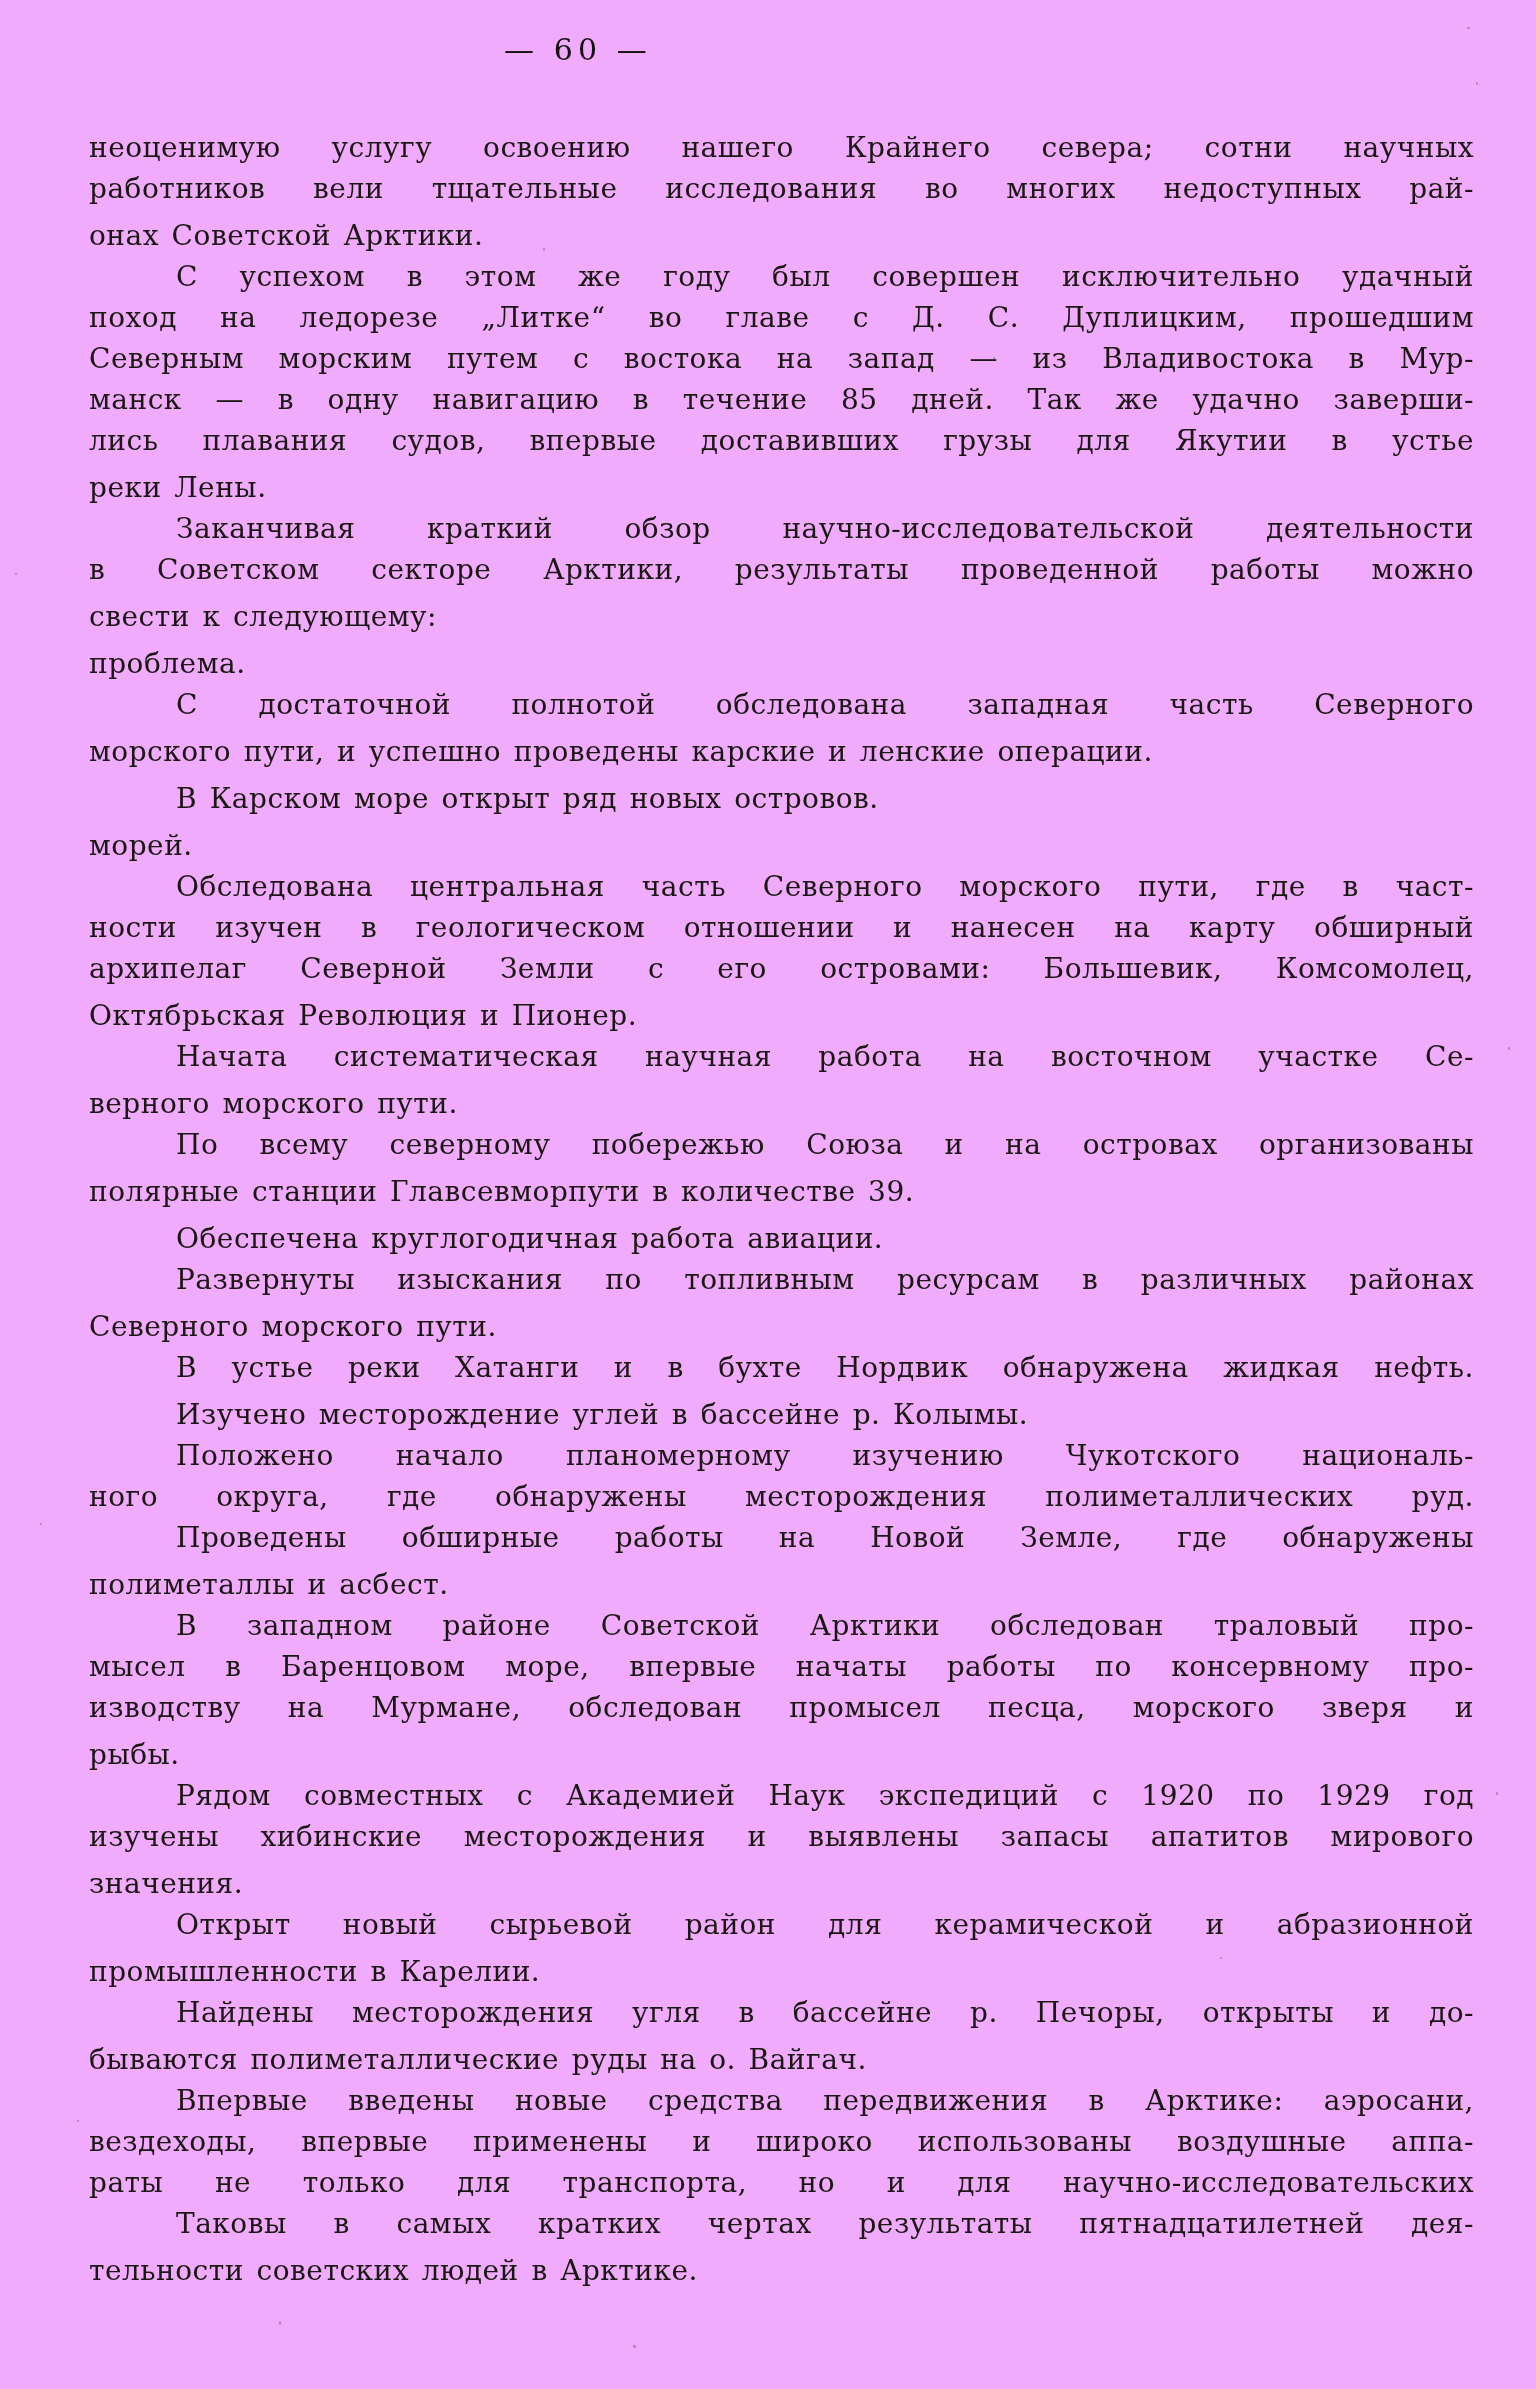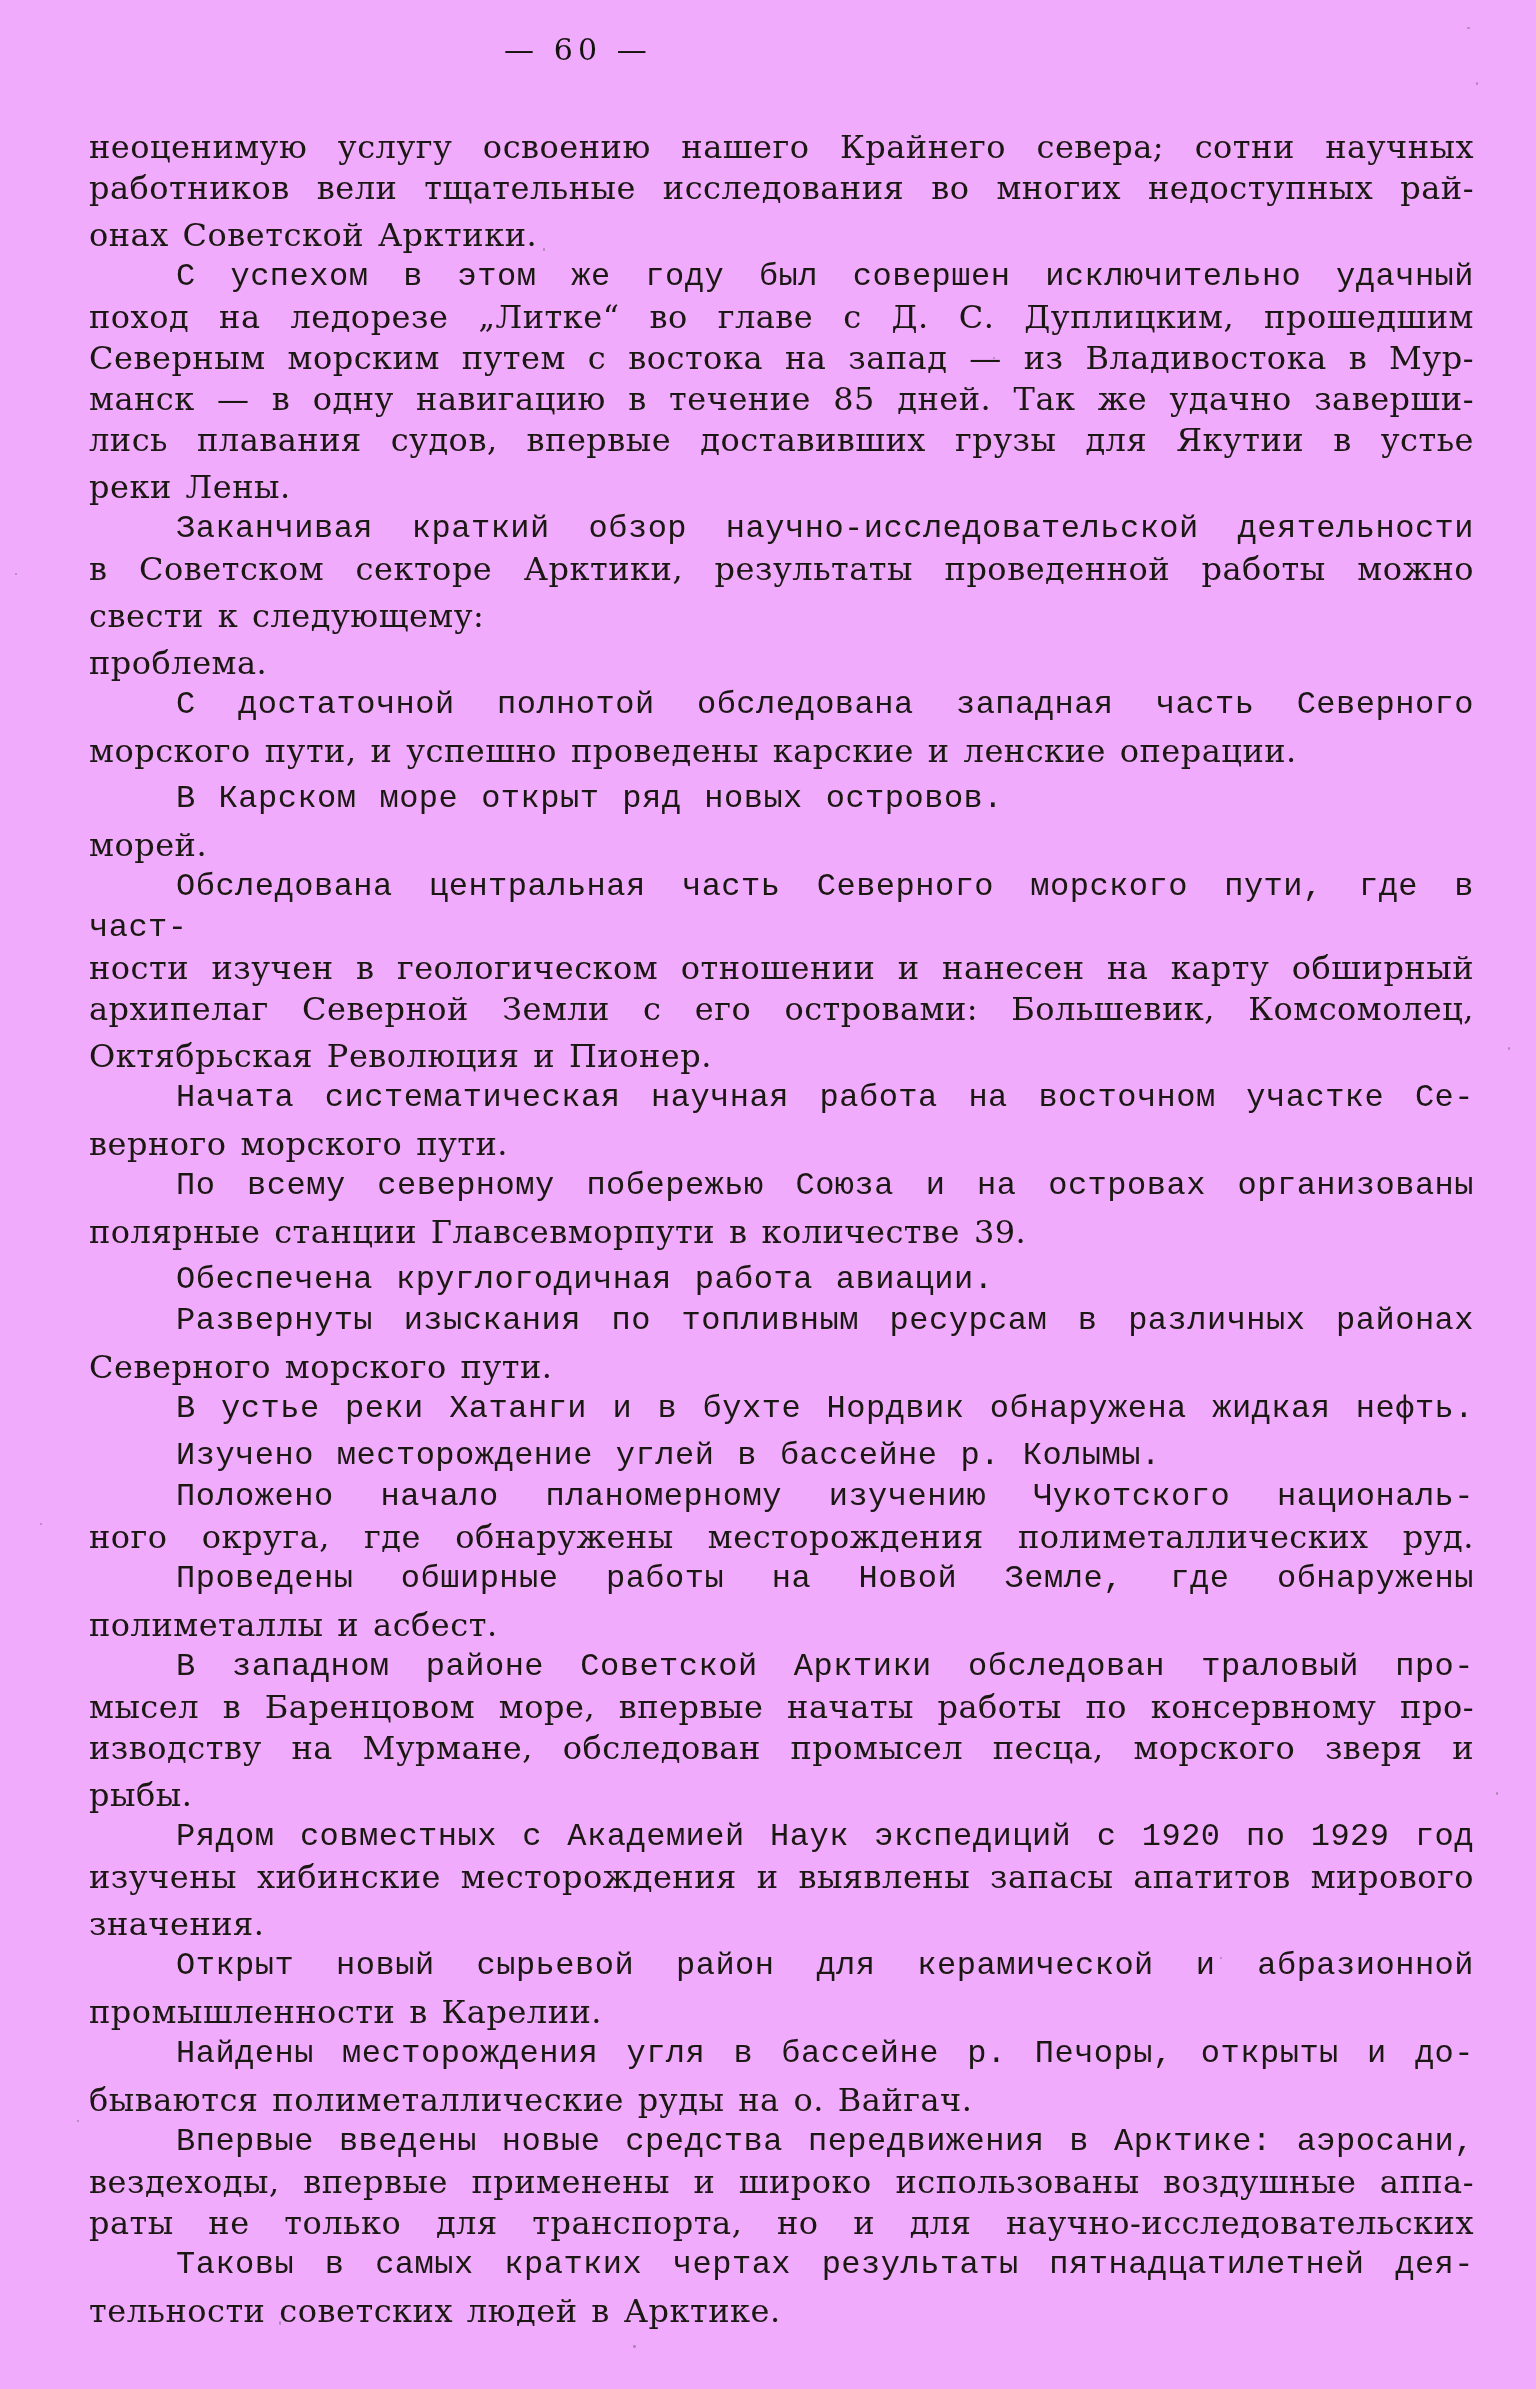--- a/index.html
+++ b/index.html
@@ -22,37 +22,37 @@
     transform: translateX(-50%);
     font-size: 30px;
     letter-spacing: 5.1px;
     white-space: nowrap;
     color: #151210;
   }
   .text-block {
     position: absolute;
     left: 89px; top: 127px;
     width: 1385px;
-    font-size: 32px;
+    font-size: 28px;
     line-height: 41px;
     letter-spacing: 0.5px;
     word-spacing: 3.2px;
     color: #1b1713;
   }
   .para { margin: 0; padding: 0; }
   .ln {
     text-align: justify;
     text-align-last: justify;
   }
   .ln.end {
     text-align: justify;
     text-align-last: left;
     margin-top: 6px;
   }
-  .ln.ind { text-indent: 87px; font-family: Liberation Mono, monospace; }
+  .ln.ind { text-indent: 87px; }
   .speck {
     position: absolute;
     background: #4a4a4a;
     border-radius: 50%;
     opacity: 0.4;
     display: block;
   }
 </style>
 </head>
 <body>

